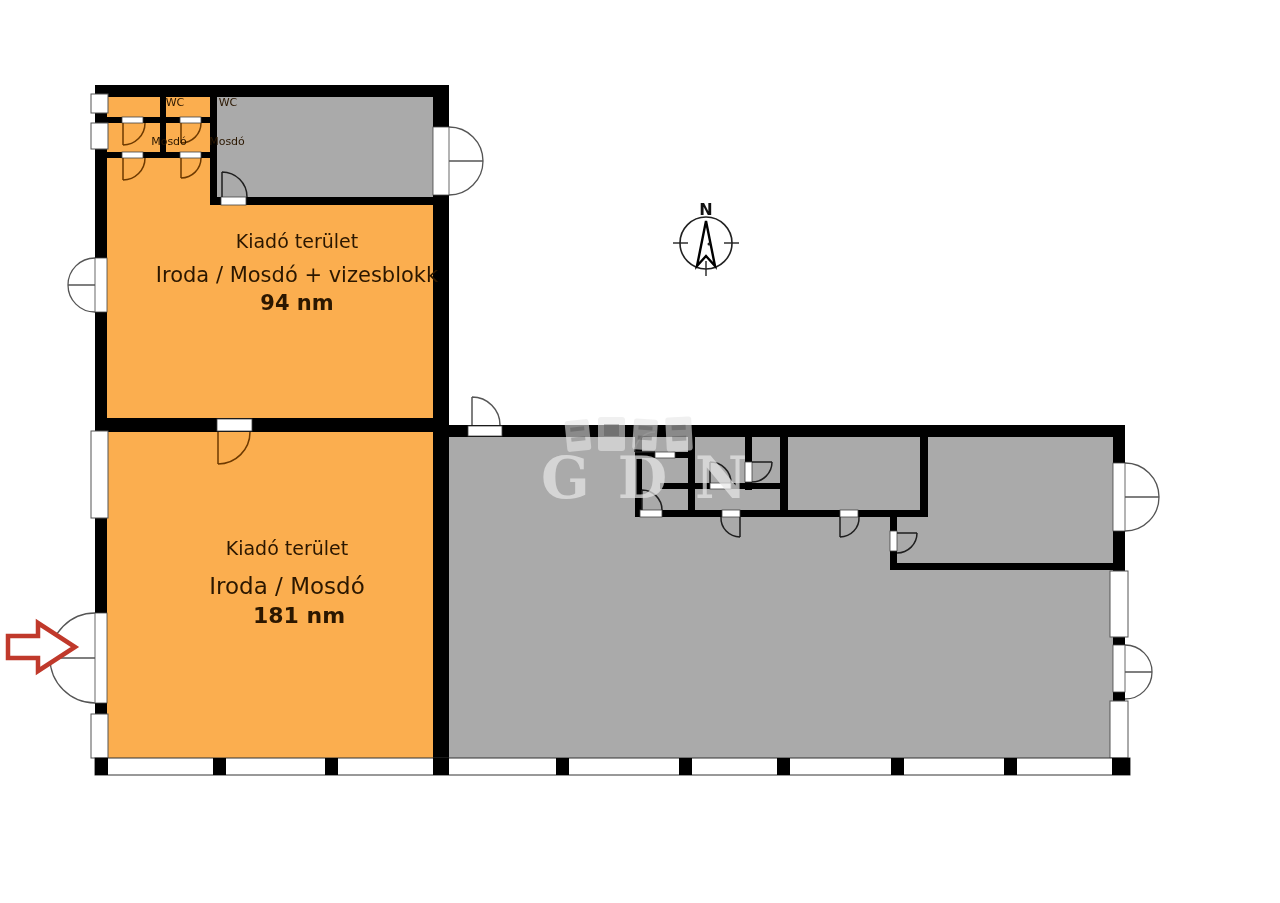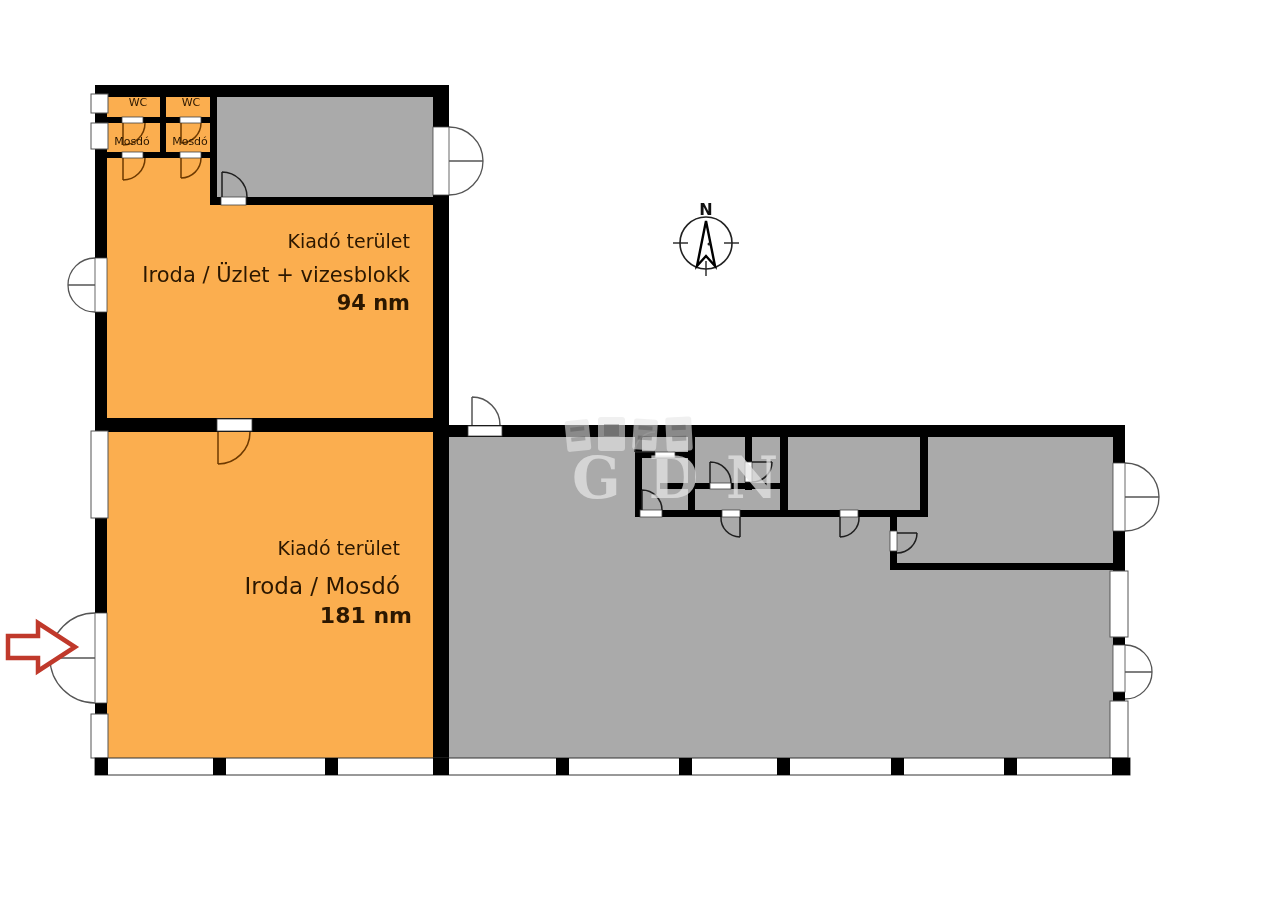--- a/index.html
+++ b/index.html
@@ -1,27 +1,27 @@
 <!DOCTYPE html>
 <html><head>
 <meta charset="utf-8">
 <style>
   html,body{margin:0;padding:0;background:#fff;}
   #stage{position:relative;width:1280px;height:903px;background:#fff;overflow:hidden;
          font-family:"DejaVu Sans","Liberation Sans",sans-serif;}
   #plan-svg{position:absolute;left:0;top:0;}
-  .lbl{position:absolute;color:#2B1700;text-align:center;line-height:1.15;}
+  .lbl{position:absolute;color:#2B1700;text-align:center;line-height:1.15;margin-left:37px;}
   .room-lbl{font-size:11px;}
-  .unit-block{display:flex;flex-direction:column;align-items:flex-end;}
+  .unit-block{display:flex;flex-direction:column;align-items:center;}
   .u-line1{font-size:19px;}
   .u-line2{font-size:21px;margin-top:10px;}
   .u-line3{font-size:21px;margin-top:4px;font-weight:bold;}
   #unit122 .u-line2{font-size:23px;margin-top:13px;}
   #unit122 .u-line3{font-size:22px;transform:translateX(12px);}
-  #wm-text{position:absolute;left:572px;top:444px;white-space:nowrap;
+  #wm-text{position:absolute;left:541px;top:444px;white-space:nowrap;
            font-family:"DejaVu Serif","Liberation Serif",serif;font-weight:bold;
            font-size:57px;letter-spacing:28px;color:rgba(230,230,230,0.72);}
 </style>
 </head>
 <body>
 
 <div id="stage">
 
   <svg id="plan-svg" width="1280" height="903" viewBox="0 0 1280 903">
 
@@ -152,21 +152,21 @@
     <polygon points="8,636 38,636 38,623 75,647 38,671 38,658 8,658" fill="#ffffff" stroke-width="4.5" stroke-linejoin="miter" stroke="#C0392B"></polygon>
   </svg>
 
   <div class="lbl room-lbl" style="left:120px;top:97px;width:36px;">WC</div>
   <div class="lbl room-lbl" style="left:173px;top:97px;width:36px;">WC</div>
   <div class="lbl room-lbl" style="left:110px;top:136px;width:44px;">Mosdó</div>
   <div class="lbl room-lbl" style="left:168px;top:136px;width:44px;">Mosdó</div>
 
   <div id="unit94" class="lbl unit-block" style="left:110px;top:231px;width:300px;">
     <div class="u-line1">Kiadó terület</div>
-    <div class="u-line2">Iroda / Üzlet + vizesblokk</div>
+    <div class="u-line2">Iroda / Mosdó + vizesblokk</div>
     <div class="u-line3">94 nm</div>
   </div>
 
   <div id="unit122" class="lbl unit-block" style="left:100px;top:538px;width:300px;">
     <div class="u-line1">Kiadó terület</div>
     <div class="u-line2">Iroda / Mosdó</div>
     <div class="u-line3">181 nm</div>
   </div>
 
   <div id="wm-text">GDN</div>

